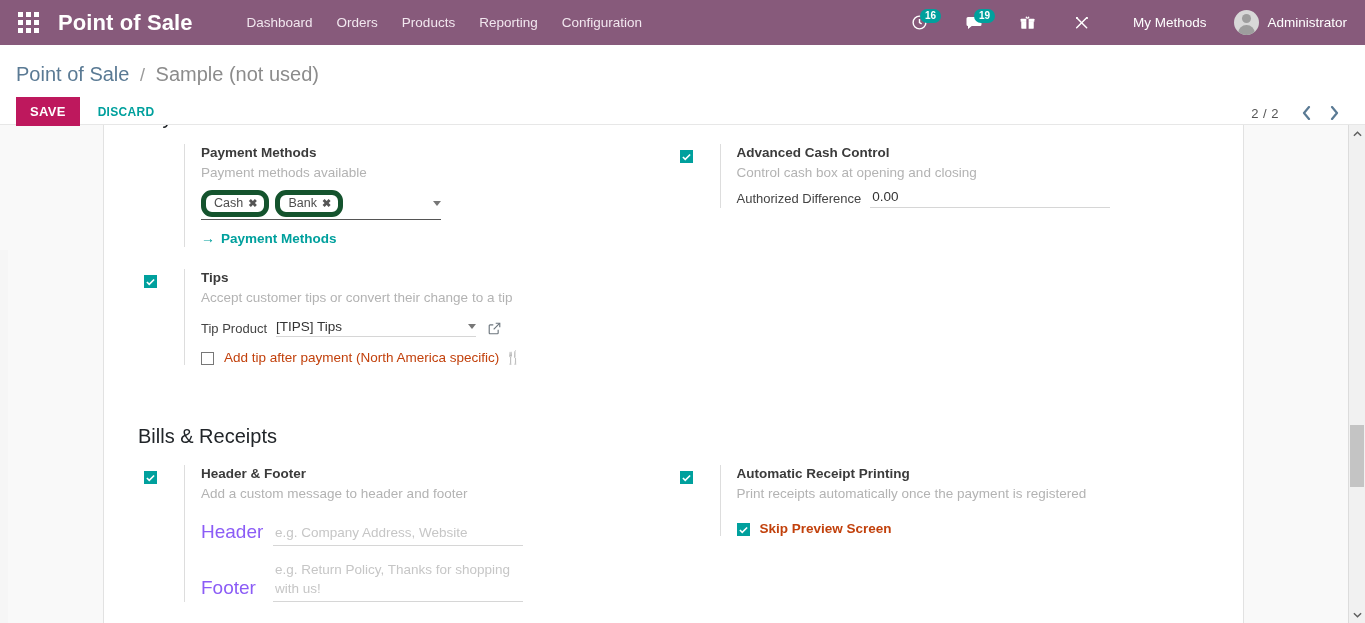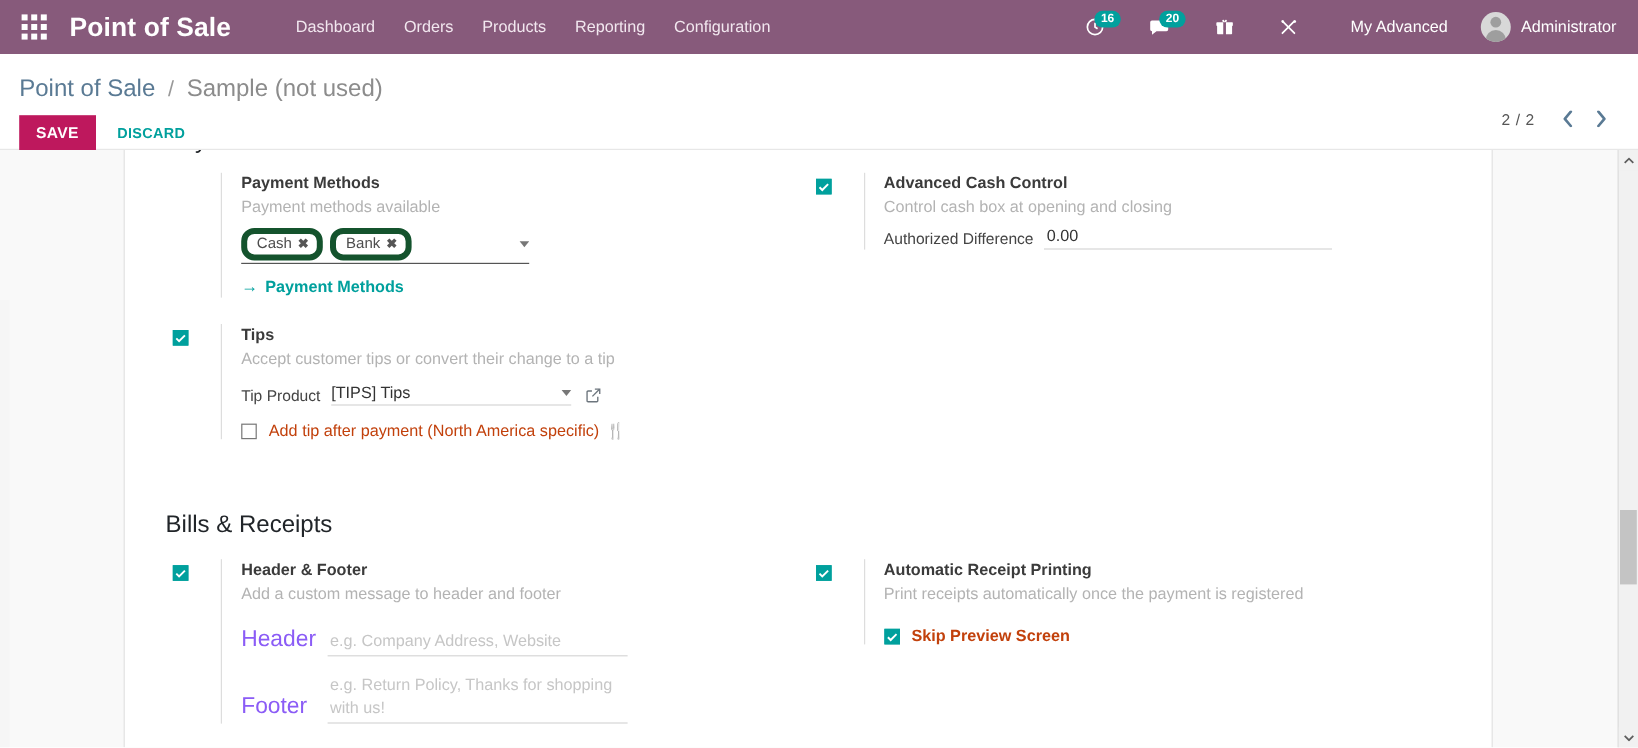--- a/index.html
+++ b/index.html
@@ -80,21 +80,21 @@
     background: #be185d; color: #fff; border: none; font-size: 13px;
     font-weight: bold; letter-spacing: .3px; padding: 7px 14px; cursor: pointer;
     border-radius: 0;
   }
   .btn-discard {
     background: transparent; color: #00A09D; border: none; font-size: 12px;
     font-weight: bold; letter-spacing: .3px; padding: 7px 14px; cursor: pointer;
     margin-left: 4px;
   }
   .pager {
-    position: absolute; right: 18px; top: 42px;
+    position: absolute; right: 18px; top: 56px;
     display: flex; align-items: center; gap: 2px;
     font-size: 13px; color: #666;
   }
   .pager-count { margin-right: 12px; color: #555; letter-spacing: .5px; }
   .pager-btn {
     width: 26px; height: 24px; display: flex; align-items: center; justify-content: center;
     cursor: pointer; color: #5a7a94; font-size: 19px; line-height: 1;
   }
 
   
@@ -246,39 +246,39 @@
         <svg width="17" height="17" viewBox="0 0 24 24" fill="none" stroke="#ffffff" stroke-width="2">
           <circle cx="12" cy="12" r="9"></circle>
           <polyline points="12,7 12,12 15,14"></polyline>
         </svg>
         <span class="badge">16</span>
       </div>
       <div class="sys-icon">
         <svg width="18" height="18" viewBox="0 0 24 24" fill="#ffffff">
           <path d="M4 4h16a2 2 0 0 1 2 2v8a2 2 0 0 1-2 2H9l-5 4v-4a2 2 0 0 1-2-2V6a2 2 0 0 1 2-2z"></path>
         </svg>
-        <span class="badge">20</span>
+        <span class="badge">19</span>
       </div>
       <div class="sys-icon">
         <svg width="15" height="16" viewBox="0 0 24 24" fill="#ffffff">
           <rect x="2" y="9" width="20" height="12" rx="1"></rect>
           <rect x="1" y="5" width="22" height="5" rx="1"></rect>
           <rect x="10.2" y="4" width="3.6" height="18" fill="#875A7B"></rect>
           <path d="M12 5C9 5 8 2 10 1.5c1.5-.4 2 2 2 3.5zM12 5c3 0 4-3 2-3.5-1.5-.4-2 2-2 3.5z"></path>
         </svg>
       </div>
       <div class="sys-icon">
         <svg width="16" height="16" viewBox="0 0 24 24" fill="none" stroke="#ffffff" stroke-width="2.2" stroke-linecap="round">
           <line x1="4" y1="4" x2="19" y2="19"></line>
           <line x1="19" y1="4" x2="4" y2="19"></line>
           <circle cx="4.5" cy="4.5" r="1.6" fill="#ffffff" stroke="none"></circle>
           <circle cx="19.5" cy="4.5" r="1.6" fill="#ffffff" stroke="none"></circle>
         </svg>
       </div>
-      <div class="company-name">My Advanced</div>
+      <div class="company-name">My Methods</div>
       <div class="user-menu">
         <div class="avatar">
           <span class="head"></span>
             <span class="body"></span>
         </div>
         <span class="user-name">Administrator</span>
       </div>
     </div>
   </div>
 

